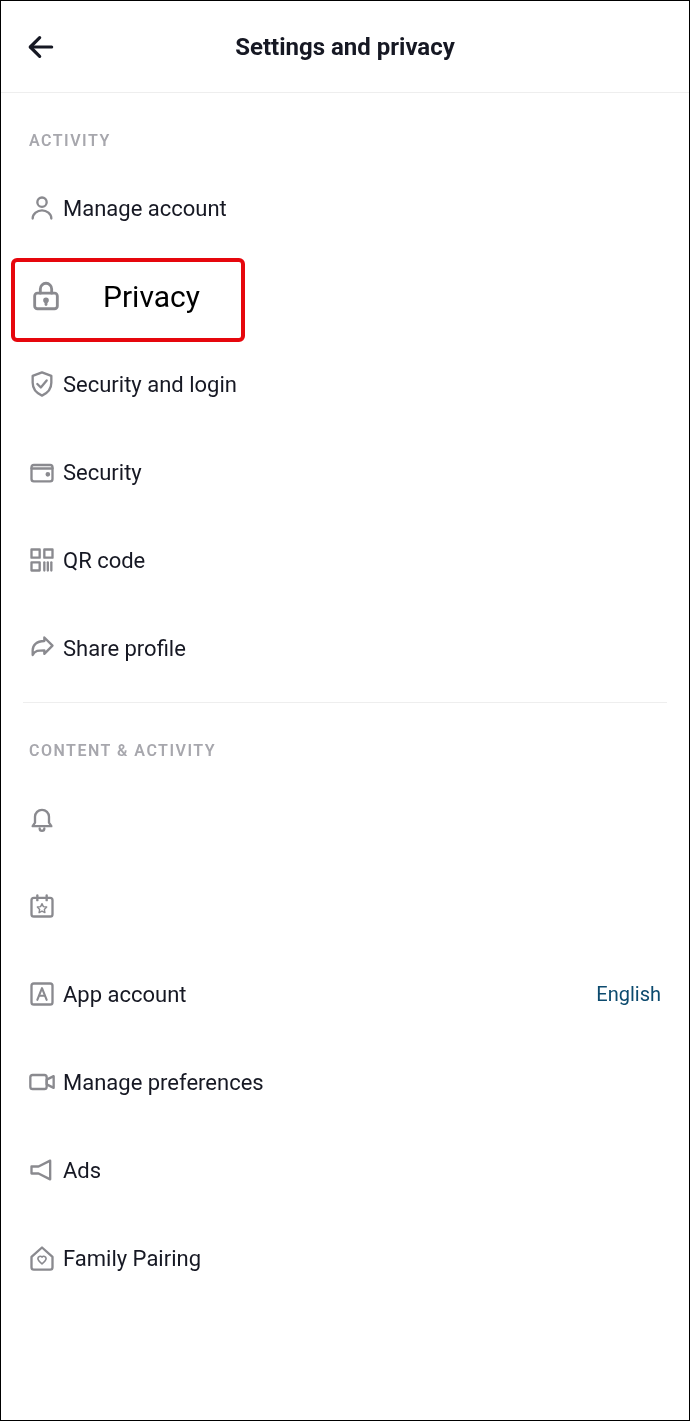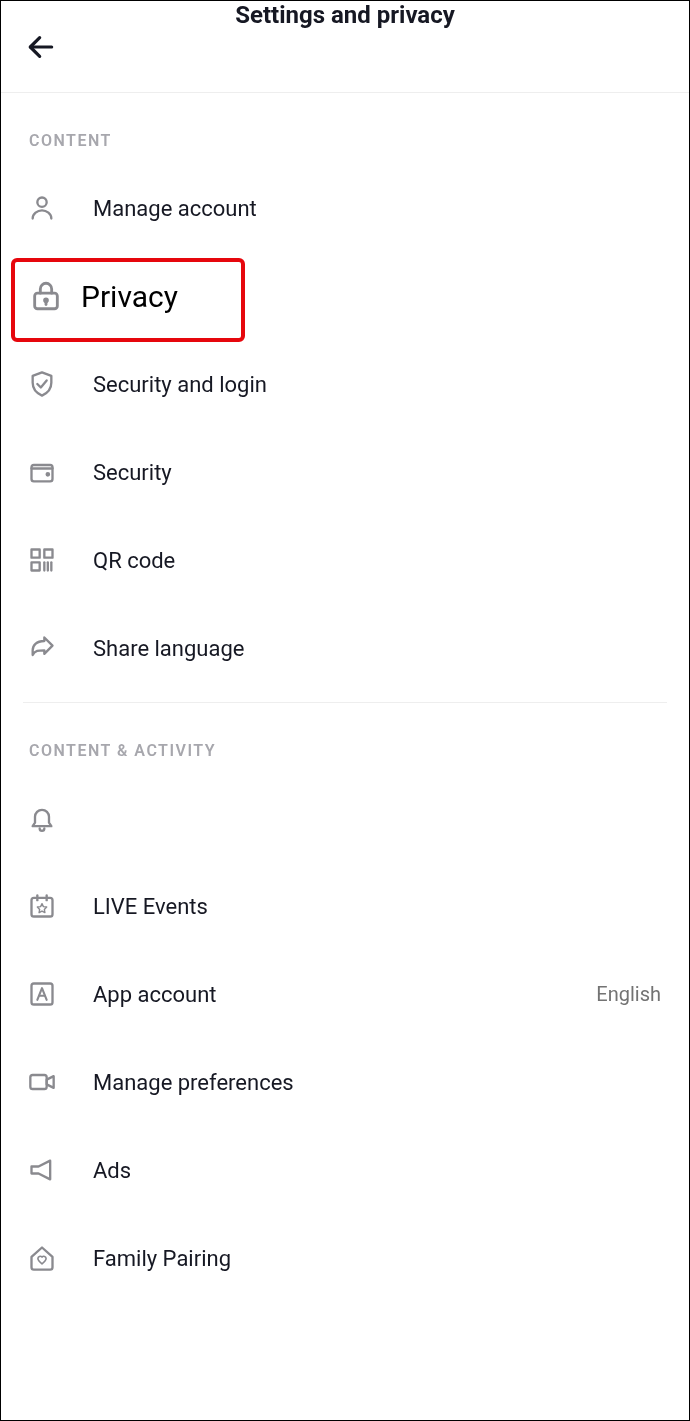--- a/index.html
+++ b/index.html
@@ -7,21 +7,21 @@
       width: 690px;
       height: 1421px;
       font-family: -apple-system, BlinkMacSystemFont, "Segoe UI", Roboto, Helvetica, Arial, sans-serif;
       background: #fff;
       border: 1px solid #000;
       position: relative;
     }
     .header {
       height: 92px;
       display: flex;
-      align-items: flex-start;
+      align-items: center;
       justify-content: center;
       position: relative;
       border-bottom: 1px solid #eee;
     }
     .back-btn {
       position: absolute;
       left: 22px;
       top: 50%;
       transform: translateY(-50%);
       width: 36px;
@@ -55,28 +55,28 @@
     .item .icon {
       width: 30px;
       height: 30px;
       margin-left: 4px;
       display: flex;
       align-items: center;
       justify-content: center;
       color: #8a8a8f;
     }
     .item .label {
-      margin-left: 36px;
+      margin-left: 6px;
       font-size: 22px;
       color: #161823;
       flex: 1;
     }
     .item .value {
       font-size: 20px;
-      color: #737373;
+      color: #0c4a6e;
       margin-right: 6px;
     }
     .divider {
       height: 1px;
       background: #eee;
       margin: 10px 0 0 0;
     }
     .highlighted {
       position: relative;
     }
@@ -88,21 +88,21 @@
       width: 226px;
       height: 76px;
       border: 4px solid #e6070d;
       border-radius: 6px;
       pointer-events: none;
     }
     .highlighted .label {
       font-size: 30px;
       font-weight: 400;
       color: #000;
-      margin-left: 18px;
+      margin-left: 40px;
     }
     .highlighted .icon {
       width: 34px;
       height: 34px;
       margin-left: 6px;
     }
   </style>
 </head>
 <body>
 
@@ -111,21 +111,21 @@
     <svg width="32" height="32" viewBox="0 0 24 24" fill="none" stroke="#161823" stroke-width="2.4" stroke-linecap="round" stroke-linejoin="round">
       <line x1="20" y1="12" x2="4" y2="12"></line>
       <polyline points="11,5 4,12 11,19"></polyline>
     </svg>
   </div>
   <div class="header-title">Settings and privacy</div>
 </div>
 
 <div class="content">
 
-  <div class="section-title">CONTENT</div>
+  <div class="section-title">ACTIVITY</div>
 
   <div class="item">
     <span class="icon">
       <svg width="28" height="28" viewBox="0 0 24 24" fill="none" stroke="#8a8a8f" stroke-width="2" stroke-linecap="round" stroke-linejoin="round">
         <circle cx="12" cy="7" r="4"></circle>
         <path d="M4 21c0-4 4-7 8-7s8 3 8 7"></path>
       </svg>
     </span>
     <span class="label">Manage account</span>
   </div>
@@ -176,21 +176,21 @@
     </span>
     <span class="label">QR code</span>
   </div>
 
   <div class="item">
     <span class="icon">
       <svg width="28" height="28" viewBox="0 0 24 24" fill="none" stroke="#8a8a8f" stroke-width="2" stroke-linecap="round" stroke-linejoin="round">
         <path d="M4 14c0-4 3-8 10-8V3l7 7-7 7v-3c-5 0-8 0-10 4v-4z"></path>
       </svg>
     </span>
-    <span class="label">Share language</span>
+    <span class="label">Share profile</span>
   </div>
 
   <div class="divider"></div>
 
   <div class="section-title">CONTENT &amp; ACTIVITY</div>
 
   <div class="item">
     <span class="icon">
       <svg width="28" height="28" viewBox="0 0 24 24" fill="none" stroke="#8a8a8f" stroke-width="2" stroke-linecap="round" stroke-linejoin="round">
         <path d="M18 16v-5a6 6 0 1 0-12 0v5l-2 3h16l-2-3z"></path>
@@ -201,21 +201,20 @@
 
   <div class="item">
     <span class="icon">
       <svg width="28" height="28" viewBox="0 0 24 24" fill="none" stroke="#8a8a8f" stroke-width="2" stroke-linecap="round" stroke-linejoin="round">
         <rect x="3" y="5" width="18" height="16" rx="2"></rect>
         <line x1="8" y1="3" x2="8" y2="7"></line>
         <line x1="16" y1="3" x2="16" y2="7"></line>
         <path d="M12 10l1.2 2.5 2.8.4-2 2 .5 2.8L12 16.3l-2.5 1.4.5-2.8-2-2 2.8-.4L12 10z" stroke-width="1.2"></path>
       </svg>
     </span>
-    <span class="label">LIVE Events</span>
   </div>
 
   <div class="item">
     <span class="icon">
       <svg width="28" height="28" viewBox="0 0 24 24" fill="none" stroke="#8a8a8f" stroke-width="2" stroke-linecap="round" stroke-linejoin="round">
         <rect x="3" y="3" width="18" height="18" rx="2"></rect>
         <path d="M8 17l4-10 4 10" stroke-width="1.8"></path>
         <line x1="9.5" y1="13.5" x2="14.5" y2="13.5" stroke-width="1.8"></line>
       </svg>
     </span>

